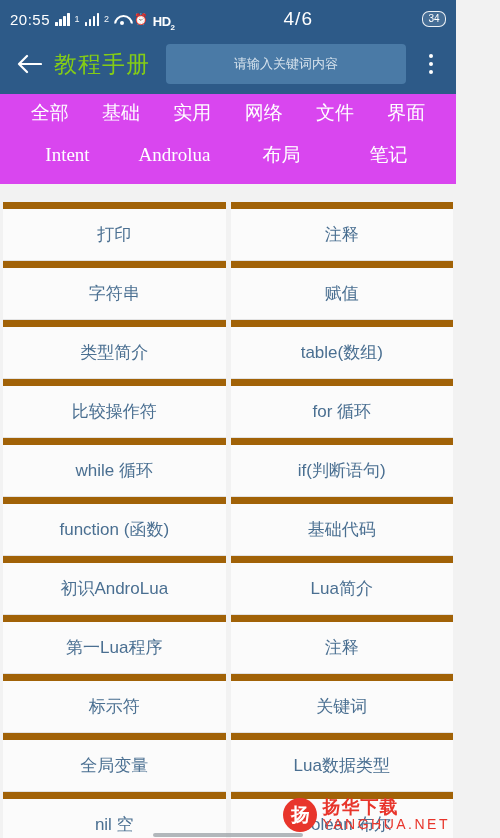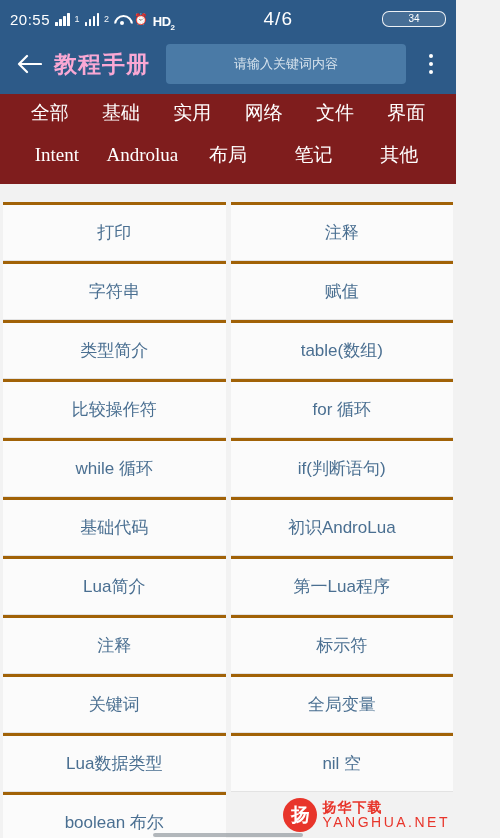--- a/index.html
+++ b/index.html
@@ -94,21 +94,21 @@
   .hd {
     font-size: 13px;
     font-weight: 700;
     letter-spacing: -.5px;
     margin-top: 8px;
   }
   .hd sub { font-size: 8px; }
   .battery {
     border: 1.5px solid rgba(255,255,255,.9);
     border-radius: 7px;
-    padding: 1px 21px;
+    padding: 1px 1px;
     font-size: 10px;
     line-height: 12px;
     min-width: 20px;
     text-align: center;
     background: rgba(255,255,255,.12);
   }
   .alarm {
     font-size: 11px;
     line-height: 1;
   }
@@ -125,23 +125,23 @@
   .back-arrow {
     width: 34px;
     height: 34px;
     display: flex;
     align-items: center;
     justify-content: center;
     color: #fff;
     flex: 0 0 auto;
   }
   .app-title {
-    color: #f9a8d4;
+    color: #84cc16;
     font-size: 23px;
-    font-weight: 700;
+    font-weight: 400;
     white-space: nowrap;
     letter-spacing: 1px;
     flex: 0 0 auto;
     padding-right: 4px;
   }
   .searchbox {
     flex: 1 1 auto;
     background: #4a7aa6;
     border-radius: 4px;
     height: 40px;
@@ -164,21 +164,21 @@
   }
   .more-dots span {
     width: 4px; height: 4px;
     border-radius: 50%;
     background: #fff;
     display: block;
   }
 
   
   .cats {
-    background: #7f1d1d;
+    background: #d946ef;
     padding: 2px 0 12px 0;
   }
   .cat-row {
     display: flex;
     justify-content: space-between;
     padding: 0 14px;
     box-sizing: border-box;
   }
   .cat-row + .cat-row { margin-top: 8px; font-family: Liberation Serif, serif; }
   .cat {
@@ -202,21 +202,21 @@
   .grid {
     display: grid;
     grid-template-columns: 1fr 1fr;
     gap: 0px 5px;
     padding: 4px 3px 0 3px;
     box-sizing: border-box;
   }
   .cell {
     background: #fbfbfb;
     border-bottom: 1px solid #e3e3e3;
-    border-top: 3px solid #a16207;
+    border-top: 7px solid #a16207;
     height: 59px;
     display: flex;
     align-items: center;
     justify-content: center;
     color: #4a6f91;
     font-size: 17px;
     text-align: center;
     padding: 0 6px;
     box-sizing: border-box;
     overflow: hidden;
@@ -263,21 +263,21 @@
     justify-content: center;
     font-weight: 700;
   }
   .wm-text {
     display: flex;
     flex-direction: column;
     line-height: 1.05;
   }
   .wm-cn {
     color: #e8352b;
-    font-size: 14px;
+    font-size: 18px;
     font-weight: 700;
     letter-spacing: 1px;
   }
   .wm-en {
     color: #e8352b;
     font-size: 14px;
     letter-spacing: 2.5px;
   }
 </style>
 </head>
@@ -334,36 +334,36 @@
       <div class="cat">实用</div>
       <div class="cat">网络</div>
       <div class="cat">文件</div>
       <div class="cat">界面</div>
     </div>
     <div class="cat-row">
       <div class="cat">Intent</div>
       <div class="cat">Androlua</div>
       <div class="cat">布局</div>
       <div class="cat">笔记</div>
-      <div class="cat">其他</div>
     </div>
   </div>
 
   <div class="content">
     <div class="grid">
       <div class="cell">打印</div>
       <div class="cell">注释</div>
       <div class="cell">字符串</div>
       <div class="cell">赋值</div>
       <div class="cell">类型简介</div>
       <div class="cell">table(数组)</div>
       <div class="cell">比较操作符</div>
       <div class="cell">for 循环</div>
       <div class="cell">while 循环</div>
       <div class="cell">if(判断语句)</div>
+      <div class="cell">function (函数)</div>
       <div class="cell">基础代码</div>
       <div class="cell">初识AndroLua</div>
       <div class="cell">Lua简介</div>
       <div class="cell">第一Lua程序</div>
       <div class="cell">注释</div>
       <div class="cell">标示符</div>
       <div class="cell">关键词</div>
       <div class="cell">全局变量</div>
       <div class="cell">Lua数据类型</div>
       <div class="cell">nil 空</div>

